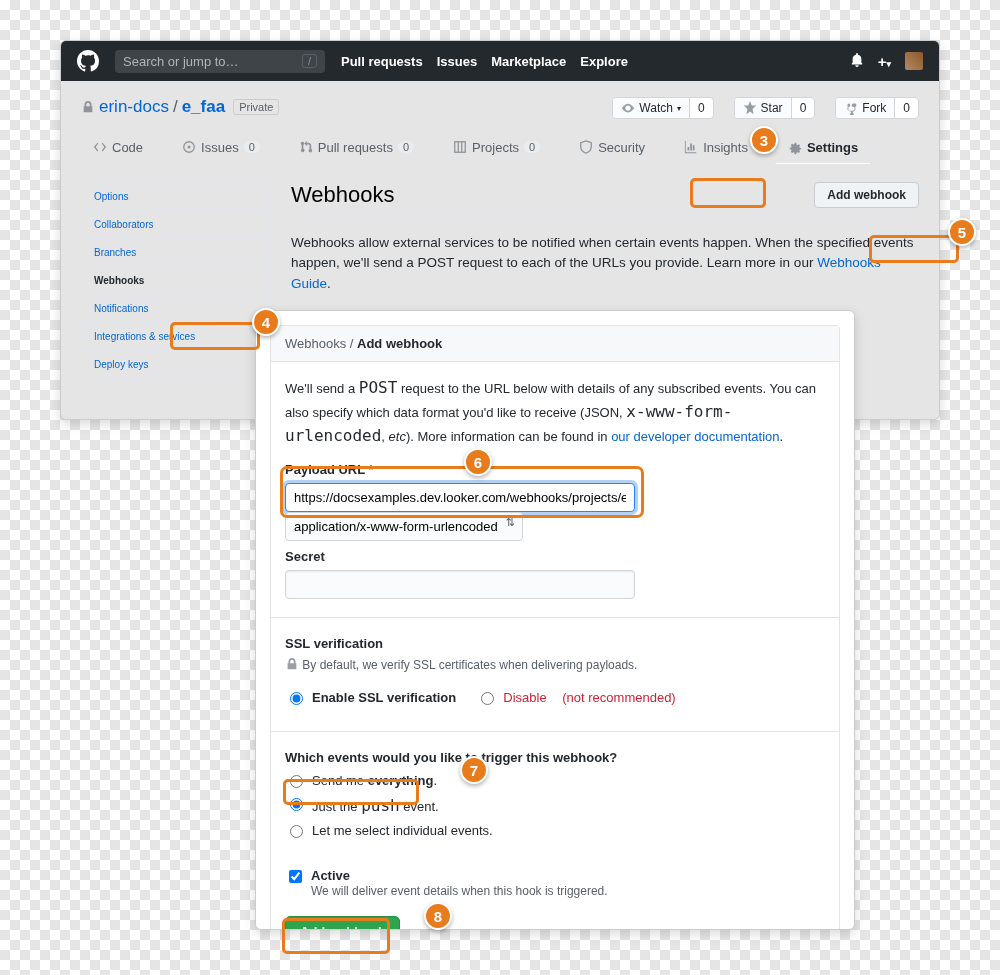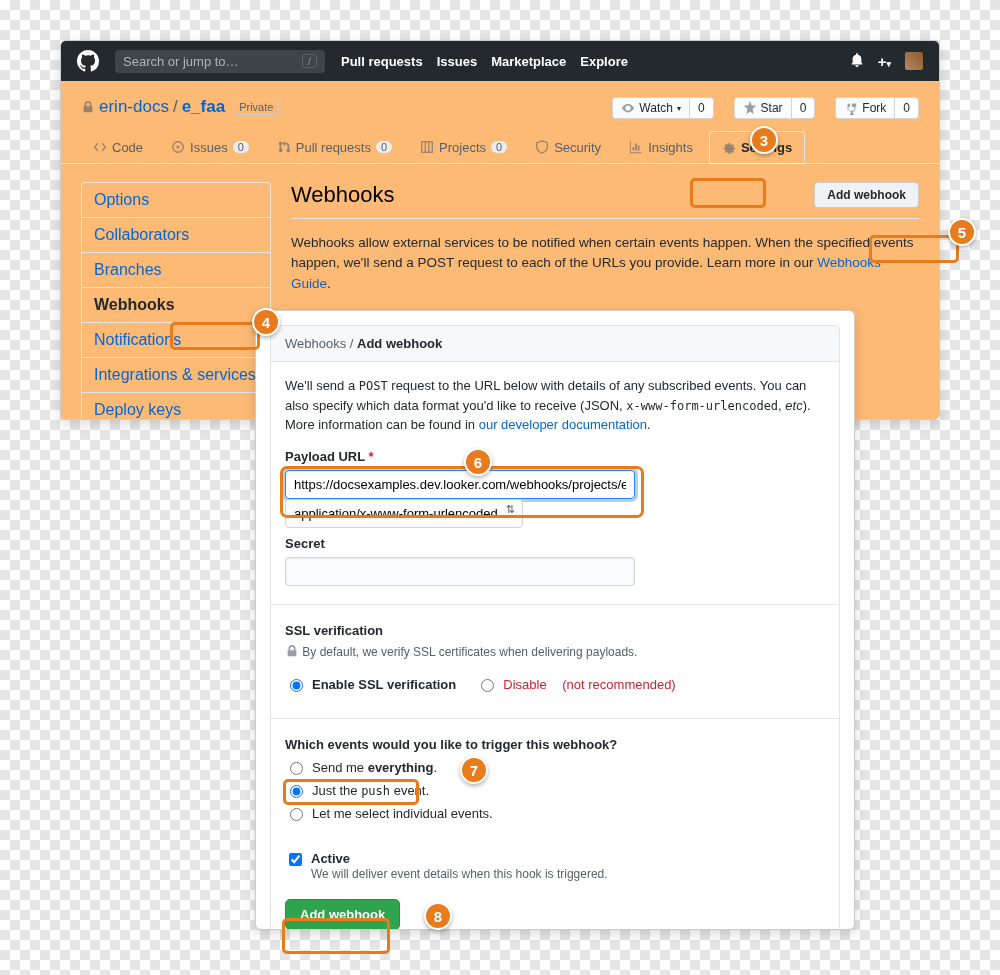--- a/index.html
+++ b/index.html
@@ -1,17 +1,17 @@
 <!DOCTYPE html>
 <html><head>
 <meta charset="utf-8">
 <style>
   * { box-sizing: border-box; font-family: -apple-system, BlinkMacSystemFont, "Segoe UI", Helvetica, Arial, sans-serif; }
   body { margin: 0; background: repeating-conic-gradient(#e5e5e5 0% 25%, #fff 0% 50%) 0 0/20px 20px; width: 1000px; height: 975px; position: relative; }
-  .card { position: absolute; background: #fdba74; border: 1px solid #ccc; border-radius: 6px; box-shadow: 0 4px 12px rgba(0,0,0,0.15); overflow: hidden; }
+  .card { position: absolute; background: #e5e5e5; border: 1px solid #ccc; border-radius: 6px; box-shadow: 0 4px 12px rgba(0,0,0,0.15); overflow: hidden; }
   #card-main { top: 40px; left: 60px; width: 880px; height: 380px; }
   #card-panel { top: 310px; left: 255px; width: 600px; height: 620px; background: #fff; }
 
   
   .gh-header { background: #24292e; height: 40px; display: flex; align-items: center; padding: 0 16px; color: #fff; font-size: 13px; gap: 16px; }
   .gh-logo { width: 22px; height: 22px; display: inline-flex; }
   .gh-search { background: #3f4448; color: #b0b4b9; border-radius: 4px; padding: 4px 8px; width: 210px; font-size: 13px; display: flex; justify-content: space-between; align-items: center; }
   .gh-search span.slash { border: 1px solid #586069; border-radius: 3px; padding: 0 5px; font-size: 11px; color: #8a8f94; }
   .gh-nav { display: flex; gap: 14px; font-weight: 600; font-size: 13px; }
   .gh-right { margin-left: auto; display: flex; gap: 14px; align-items: center; }
@@ -21,48 +21,48 @@
   .repo-head { padding: 16px 20px 0 20px; display: flex; justify-content: space-between; align-items: flex-start; }
   .repo-name { font-size: 17px; color: #586069; display: flex; align-items: center; gap: 4px; }
   .repo-name a { color: #0366d6; text-decoration: none; }
   .repo-badge { font-size: 11px; border: 1px solid #ccc; border-radius: 3px; padding: 1px 5px; color: #586069; margin-left: 4px; }
   .counter-btns { display: flex; gap: 20px; }
   .counter-btn { display: inline-flex; align-items: center; border: 1px solid #d1d5da; border-radius: 4px; font-size: 12px; color: #24292e; background: #fff; overflow: hidden; }
   .counter-btn .lbl { padding: 3px 8px; display: flex; gap: 4px; align-items: center; border-right: 1px solid #d1d5da; background: #fafbfc; }
   .counter-btn .cnt { padding: 3px 8px; }
 
   
-  .repo-tabs { border-bottom: 1px solid #e1e4e8; padding: 0 20px; display: flex; gap: 4px; margin-top: 12px; font-size: 13px; color: #586069; }
+  .repo-tabs { border-bottom: 1px solid #e1e4e8; padding: 0 20px; display: flex; gap: 15px; margin-top: 12px; font-size: 13px; color: #586069; }
   .repo-tab { padding: 8px 12px; display: flex; gap: 5px; align-items: center; cursor: pointer; }
   .repo-tab .mini-badge { background: #eaecef; border-radius: 8px; font-size: 11px; padding: 0 5px; color: #586069; }
   .repo-tab.active { border: 1px solid #e1e4e8; border-bottom: 1px solid #fff; border-radius: 4px 4px 0 0; margin-bottom: -1px; font-weight: 600; color: #24292e; }
 
   
   .repo-body { display: flex; padding: 18px 20px; gap: 20px; }
-  .sidebar { width: 190px; border: 1px solid #e1e4e8; border-radius: 4px; font-size: 16px; }
+  .sidebar { width: 190px; border: 1px solid #e1e4e8; border-radius: 4px; font-size: 10px; }
   .sidebar a { display: block; padding: 8px 12px; color: #0366d6; text-decoration: none; border-bottom: 1px solid #e1e4e8; }
   .sidebar a:last-child { border-bottom: none; }
   .sidebar a.active { color: #24292e; font-weight: 600; }
 
   .main-area { flex: 1; }
   .main-head { display: flex; justify-content: space-between; align-items: center; }
   .main-head h2 { margin: 0; font-size: 22px; font-weight: 400; }
   .btn-default { background: #eff3f6; border: 1px solid #c8ccd0; border-radius: 4px; padding: 5px 12px; font-size: 12px; font-weight: 600; color: #24292e; cursor: pointer; }
   .main-divider { border-bottom: 1px solid #e1e4e8; margin: 10px 0 14px 0; }
   .main-desc { font-size: 13.5px; color: #24292e; line-height: 1.5; }
   .main-desc a { color: #0366d6; text-decoration: none; }
 
   
   .panel-inner { border: 1px solid #e1e4e8; margin: 14px; border-radius: 4px; }
   .panel-crumb { background: #f6f8fa; border-bottom: 1px solid #e1e4e8; padding: 10px 14px; font-size: 13px; color: #586069; }
   .panel-crumb b { color: #24292e; }
   .panel-body { padding: 14px; font-size: 13px; color: #24292e; }
   .panel-body p { margin: 0 0 14px 0; line-height: 1.5; }
   .panel-body a { color: #0366d6; text-decoration: none; }
-  .panel-body code { font-family: SFMono-Regular, Consolas, monospace; font-size: 12px; }
+  .panel-body code { font-family: SFMono-Regular, Consolas, monospace; font-size: 16px; }
   .form-label { font-weight: 600; color: #24292e; display: block; margin: 8px 0 6px 0; font-size: 13px; }
   .req { color: #cb2431; }
   .form-input { width: 100%; padding: 6px 8px; border: 1px solid #d1d5da; border-radius: 4px; font-size: 13px; background: #fafbfc; box-shadow: inset 0 1px 2px rgba(27,31,35,0.075); }
   .form-input.payload { border: 1px solid #2188ff; box-shadow: 0 0 0 3px rgba(3,102,214,0.3); background: #fff; }
   .form-select { padding: 6px 24px 6px 8px; border: 1px solid #d1d5da; border-radius: 4px; background: #fafbfc; font-size: 13px; appearance: none; position: relative; }
   .select-wrap { position: relative; display: inline-block; }
   .select-wrap::after { content: "⇅"; position: absolute; right: 8px; top: 4px; font-size: 11px; color: #586069; pointer-events: none; }
   .hr { border-top: 1px solid #e1e4e8; margin: 18px -14px; }
   .small-note { font-size: 12px; color: #586069; }
   .radio-row, .check-row { display: flex; gap: 6px; align-items: flex-start; margin: 8px 0; font-size: 13px; }

